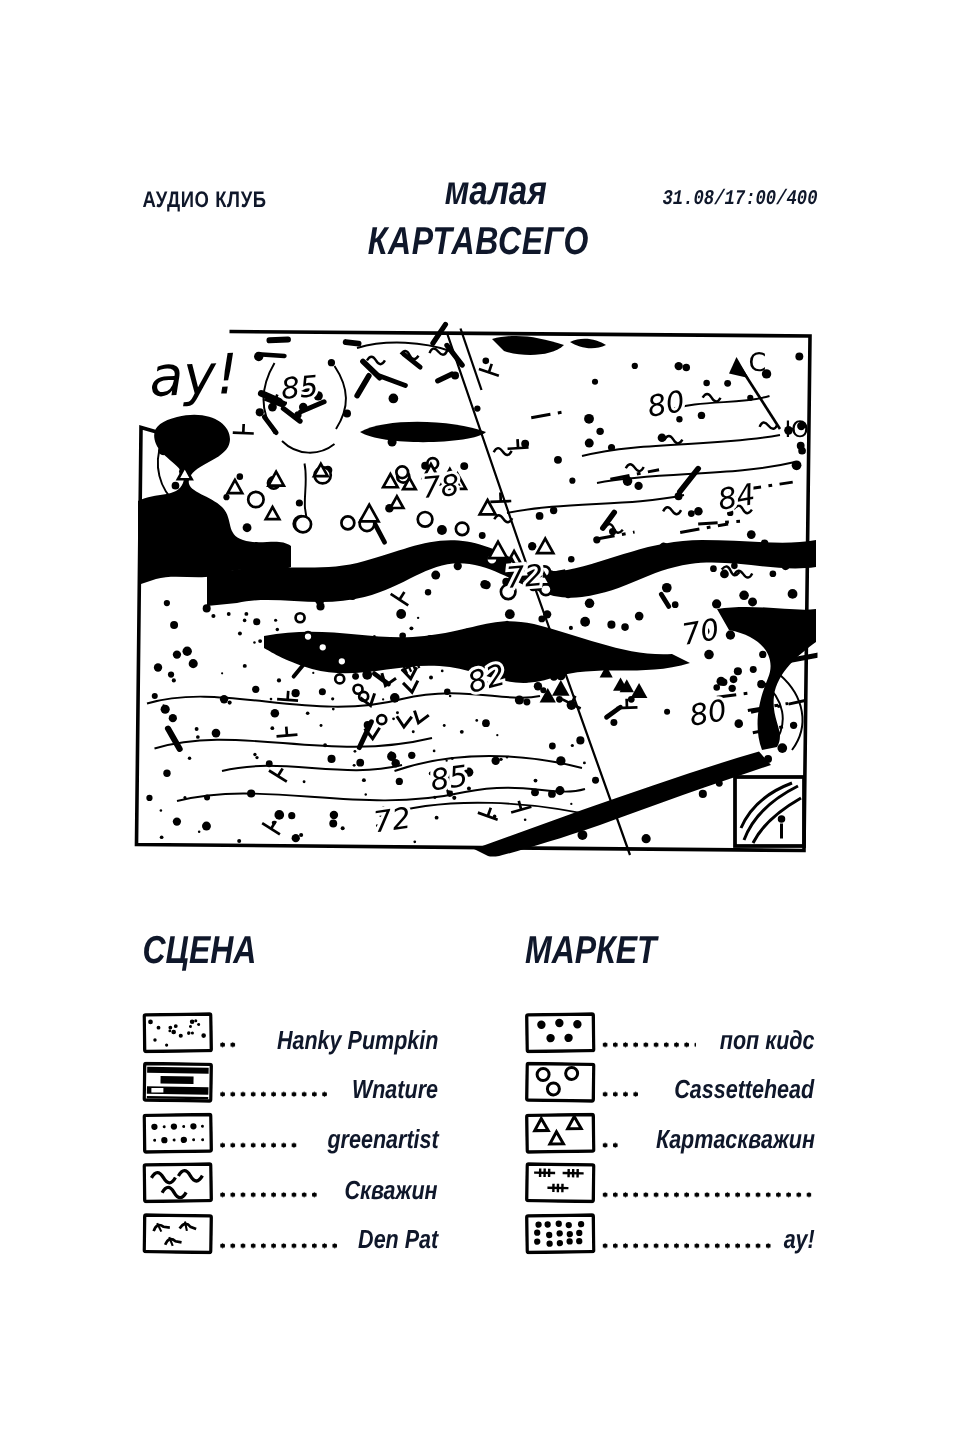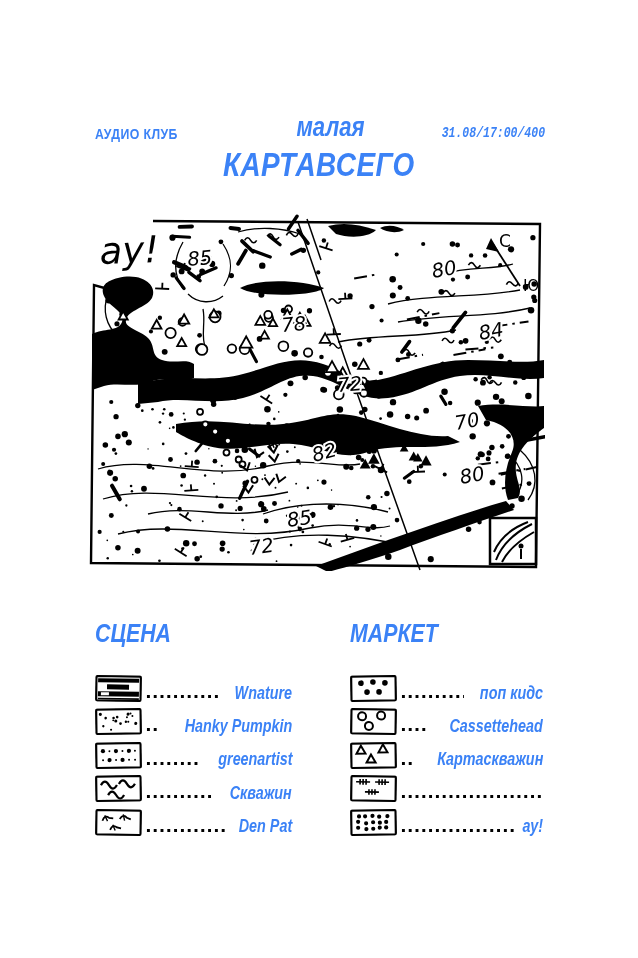--- a/index.html
+++ b/index.html
@@ -1,28 +1,28 @@
 <!DOCTYPE html>
 <html><head>
 <meta charset="utf-8">
 <style>
   html,body{margin:0;padding:0;background:#888;}
-  #page{position:relative;width:638px;height:958px;background:#fff;color:#3b82f6;
+  #page{position:relative;width:638px;height:958px;background:#fff;color:#0f172a;
         font-family:"Liberation Sans",sans-serif;overflow:hidden;margin:0 auto;}
   .abs{position:absolute;}
   .cx{display:inline-block;transform:scaleX(0.82);transform-origin:center bottom;white-space:nowrap;}
   .cx-l{transform-origin:left bottom;}
   .cx-r{transform-origin:right bottom;}
   .bold{font-weight:700;}
   .it{font-style:italic;}
   
   #club{left:95px;top:125px;font-size:15px;letter-spacing:.5px;}
   #smallTitle{left:0;top:112px;width:100%;text-align:center;font-size:27px;margin-left:12px;}
   #datetime{right:93px;top:125px;font-size:14px;font-family:Liberation Mono, monospace;}
-  #mainTitle{left:0;top:145px;width:100%;text-align:center;font-size:34px;letter-spacing:.5px;}
+  #mainTitle{left:0;top:145px;width:100%;text-align:center;font-size:26px;letter-spacing:.5px;}
   
   #map{left:88px;top:214px;}
   
   .heading{font-size:26px;font-weight:700;font-style:italic;}
   #sceneHead{left:95px;top:618px;}
   #marketHead{left:350px;top:618px;}
   .col{position:absolute;top:672px;}
   #leftCol{left:95px;width:197px;}
   #rightCol{left:350px;width:193px;}
   .lrow{display:flex;align-items:flex-end;height:31px;margin-bottom:2.4px;}
@@ -632,32 +632,20 @@
         <line x1="433" y1="335" x2="433" y2="345" stroke="#000" stroke-width="2"></line>
       </g>
       <path d="M65,7 L452,10 L448,353 L3,349 L6,71 L20,75" fill="none" stroke="#000" stroke-width="2.4"></path>
     </svg>
 
   <div class="abs heading" id="sceneHead"><span class="cx cx-l">СЦЕНА</span></div>
   <div class="abs heading" id="marketHead"><span class="cx cx-l">МАРКЕТ</span></div>
 
   <div class="col" id="leftCol">
       <div class="lrow">
-        <svg width="47" height="27" viewBox="0 0 47 27" class="swatch" style="transform: rotate(0.8deg);">
-          <rect x="1.3" y="1.3" width="44.4" height="24.4" rx="1" fill="#fff" stroke="#000" stroke-width="2.2"></rect>
-          <rect x="3" y="3.5" width="41" height="4" fill="#000"></rect>
-          <rect x="12" y="9.5" width="22" height="5" fill="#000"></rect>
-          <rect x="3" y="16.5" width="41" height="5" fill="#000"></rect>
-          <rect x="6" y="17.5" width="8" height="3" fill="#fff"></rect>
-          <rect x="3" y="23" width="41" height="1.6" fill="#000"></rect>
-        </svg>
-        <div class="leader"></div>
-        <div class="lbl"><span class="cx cx-r">Wnature</span></div>
-      </div>
-      <div class="lrow">
         <svg width="47" height="27" viewBox="0 0 47 27" class="swatch" style="transform: rotate(-0.8deg);">
           <rect x="1.3" y="1.3" width="44.4" height="24.4" rx="1" fill="#fff" stroke="#000" stroke-width="2.2"></rect>
           <circle cx="5.433075866661966" cy="6.053290378767997" r="1.583835342945531" fill="#000"></circle>
           <circle cx="30.86406211135909" cy="13.864569565048441" r="1.1838651816360652" fill="#000"></circle>
           <circle cx="22.25060740322806" cy="9.07872816058807" r="1.2873279227642342" fill="#000"></circle>
           <circle cx="32.00341732613742" cy="9.382864537416026" r="1.0091638547601178" fill="#000"></circle>
           <circle cx="33.27132580289617" cy="13.8128432771191" r="1.037996082077734" fill="#000"></circle>
           <circle cx="18.614467956358567" cy="9.985204744618386" r="1.2743176678661257" fill="#000"></circle>
           <circle cx="15.964219184825197" cy="21.625083776190877" r="1.0732735159806908" fill="#000"></circle>
           <circle cx="37.477845035493374" cy="8.24345905892551" r="1.000560170249082" fill="#000"></circle>
@@ -667,20 +655,32 @@
           <circle cx="40.74161903979257" cy="15.614470951026306" r="1.5448434020625426" fill="#000"></circle>
           <circle cx="35.62225391645916" cy="5.679634056519717" r="1.022459082887508" fill="#000"></circle>
           <circle cx="18.208297522971407" cy="12.230367315700278" r="0.9141232799971476" fill="#000"></circle>
           <circle cx="8.259930704487488" cy="18.056269546737894" r="1.1582785136299207" fill="#000"></circle>
           <circle cx="20.78848103620112" cy="12.967264679493383" r="1.5623548194998875" fill="#000"></circle>
         </svg>
         <div class="leader"></div>
         <div class="lbl"><span class="cx cx-r">Hanky Pumpkin</span></div>
       </div>
       <div class="lrow">
+        <svg width="47" height="27" viewBox="0 0 47 27" class="swatch" style="transform: rotate(0.8deg);">
+          <rect x="1.3" y="1.3" width="44.4" height="24.4" rx="1" fill="#fff" stroke="#000" stroke-width="2.2"></rect>
+          <rect x="3" y="3.5" width="41" height="4" fill="#000"></rect>
+          <rect x="12" y="9.5" width="22" height="5" fill="#000"></rect>
+          <rect x="3" y="16.5" width="41" height="5" fill="#000"></rect>
+          <rect x="6" y="17.5" width="8" height="3" fill="#fff"></rect>
+          <rect x="3" y="23" width="41" height="1.6" fill="#000"></rect>
+        </svg>
+        <div class="leader"></div>
+        <div class="lbl"><span class="cx cx-r">Wnature</span></div>
+      </div>
+      <div class="lrow">
         <svg width="47" height="27" viewBox="0 0 47 27" class="swatch" style="transform: rotate(-0.8deg);">
           <rect x="1.3" y="1.3" width="44.4" height="24.4" rx="1" fill="#fff" stroke="#000" stroke-width="2.2"></rect>
           <circle cx="8" cy="9" r="2.1" fill="#000"></circle>
           <circle cx="21" cy="9" r="2.1" fill="#000"></circle>
           <circle cx="34" cy="9" r="2.1" fill="#000"></circle>
           <circle cx="14.5" cy="9" r="1" fill="#000"></circle>
           <circle cx="27.5" cy="9" r="1" fill="#000"></circle>
           <circle cx="40" cy="9" r="1" fill="#000"></circle>
           <circle cx="8" cy="18" r="1" fill="#000"></circle>
           <circle cx="21" cy="18" r="1" fill="#000"></circle>

